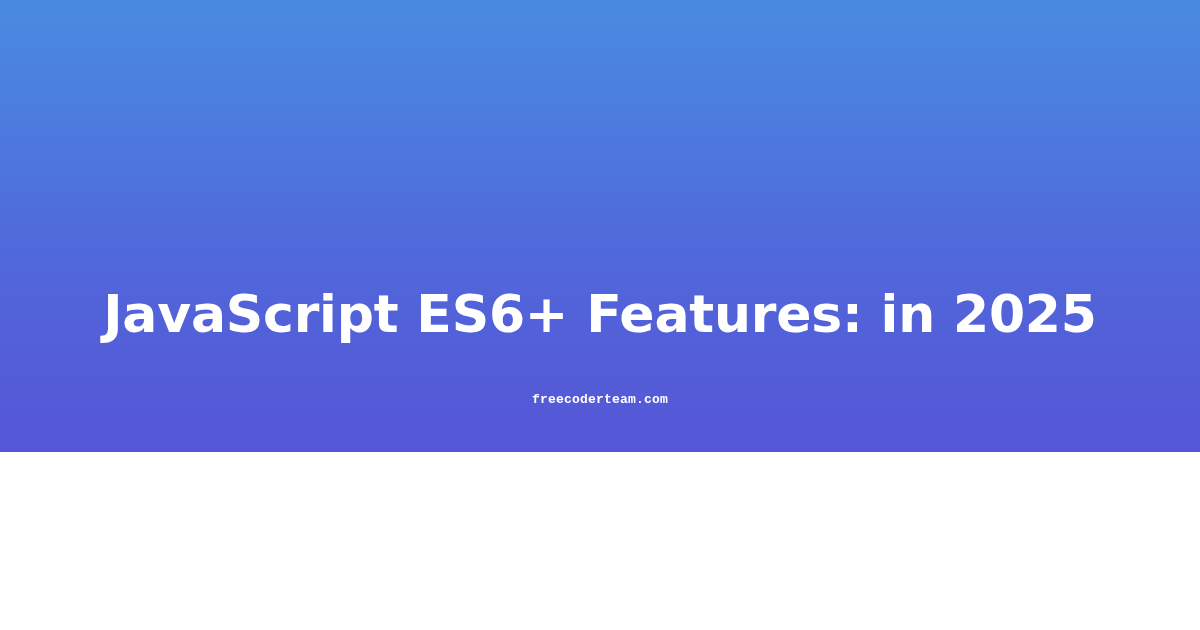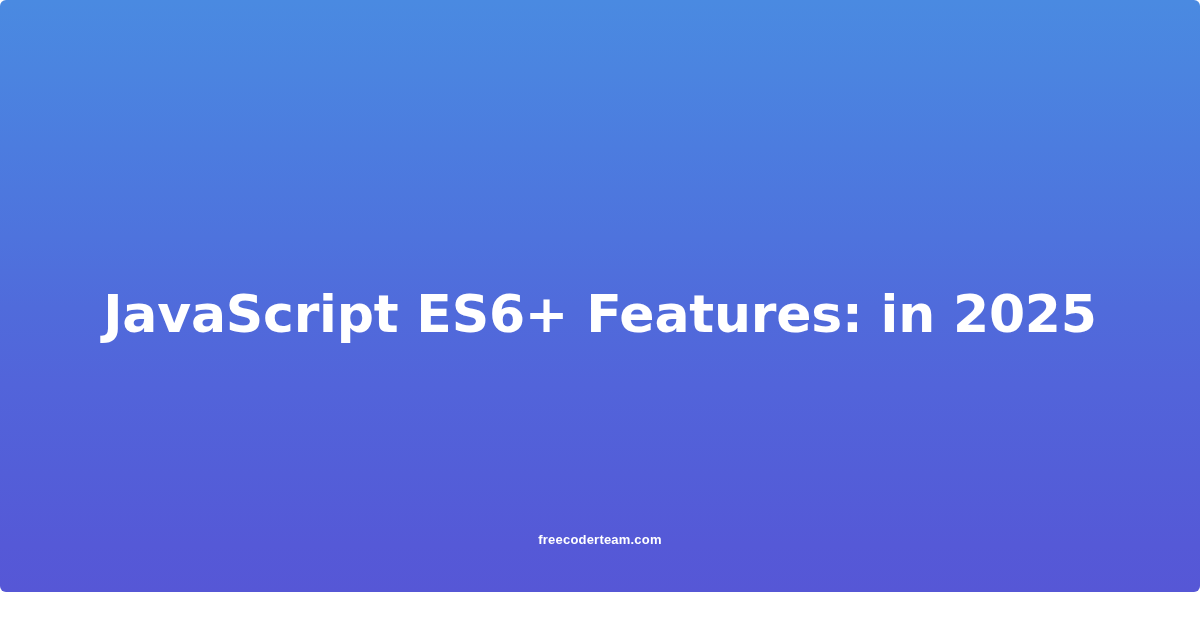--- a/index.html
+++ b/index.html
@@ -10,40 +10,39 @@
     overflow: hidden;
   }
 
   body {
     font-family: "DejaVu Sans", sans-serif;
   }
 
   #og-card {
     position: relative;
     width: 1200px;
-    height: 592px;
+    height: 452px;
     box-sizing: border-box;
     background: linear-gradient(
       180deg,
       #4a8ae1 0%,
       #4b84e0 12%,
       #4c7cdf 25%,
       #4e73dd 40%,
       #506bdb 52%,
       #5264da 65%,
       #535ed8 80%,
       #5559d7 92%,
       #5657d6 100%
     );
     display: flex;
     flex-direction: column;
     align-items: center;
     justify-content: center;
     overflow: hidden;
-    border-radius: 6px;
   }
 
   #title-block {
     position: absolute;
     left: 0;
     right: 0;
     top: 0;
     height: 630px;
     display: flex;
     align-items: center;
@@ -70,21 +69,21 @@
     right: 0;
     bottom: 0;
     height: 106px;
     display: flex;
     align-items: center;
     justify-content: center;
   }
 
   .og-footer-text {
     color: #ffffff;
-    font-family: Liberation Sans, sans-serif;
+    font-family: Liberation Mono, monospace;
     font-weight: bold;
     font-size: 13px;
     letter-spacing: 0.2px;
     line-height: 1;
     text-align: center;
     white-space: nowrap;
   }
 </style>
 </head>
 <body>

